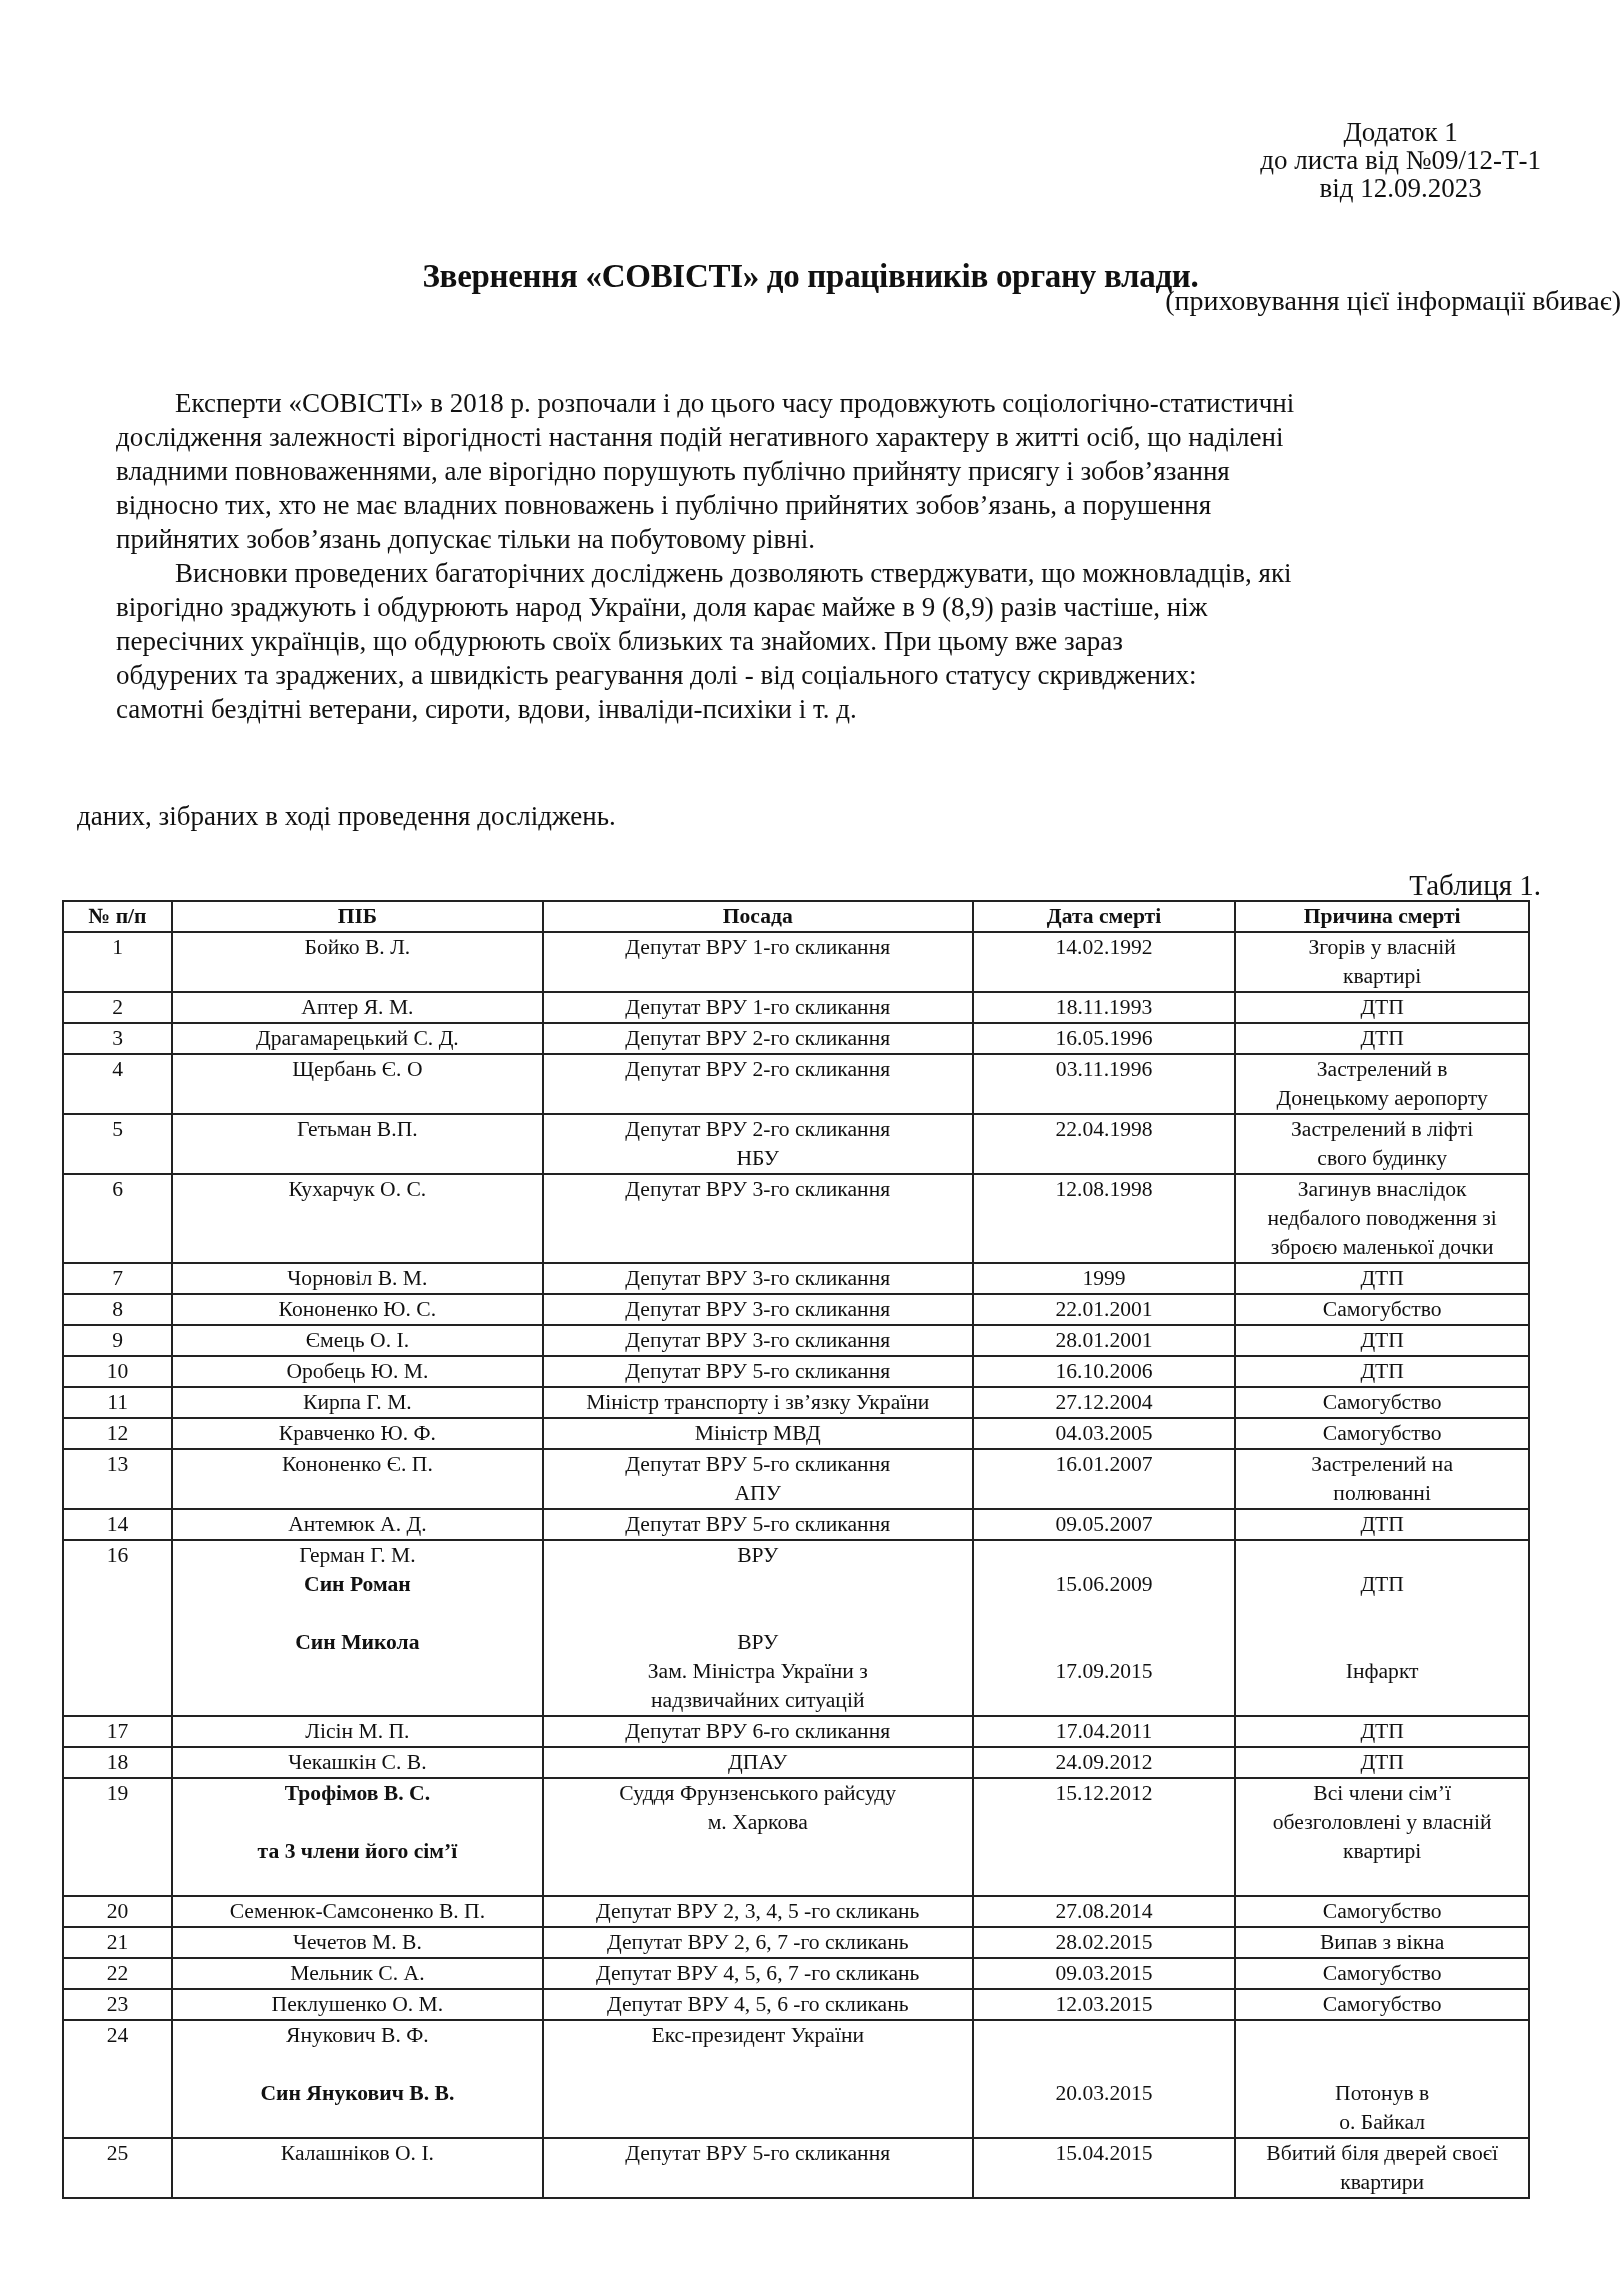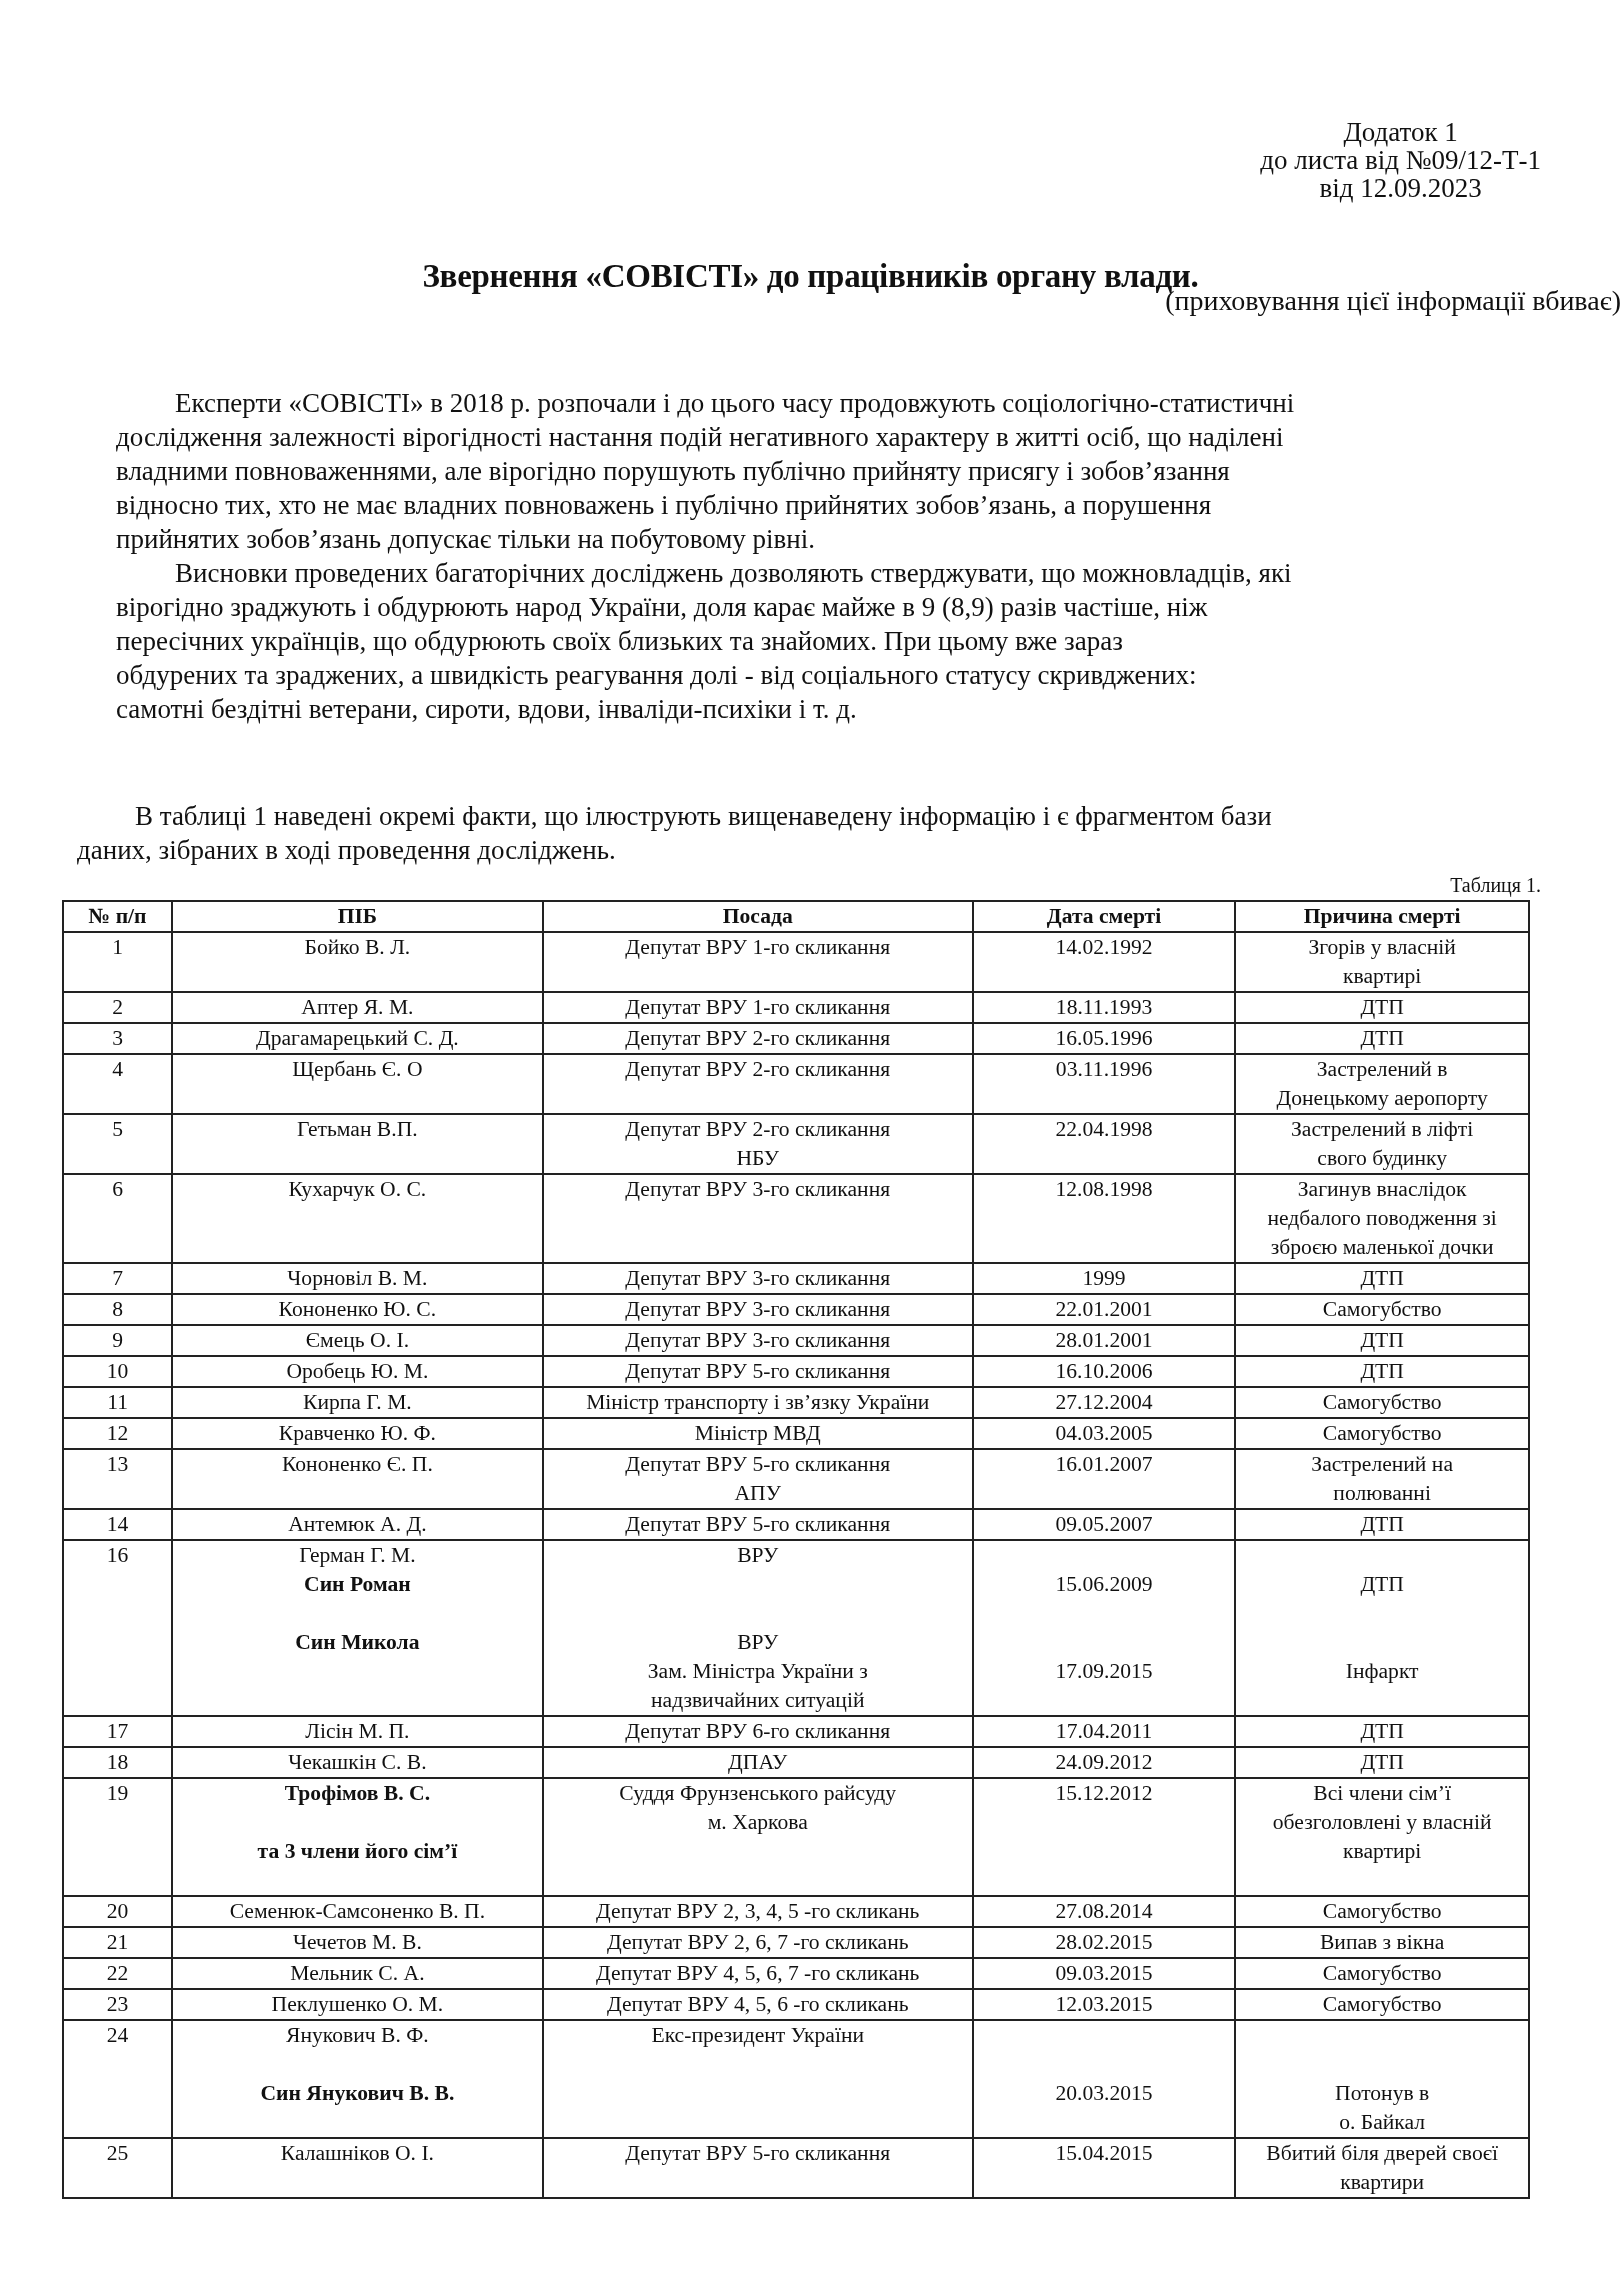--- a/index.html
+++ b/index.html
@@ -23,21 +23,21 @@
   .body-text {
     position: absolute; left: 116px; width: 1416px; font-size: 27px; line-height: 34px;
   }
   .body-text .line { white-space: nowrap; display: block; }
   .p1 { top: 386px; }
   .p2 { top: 556px; }
   .p3 { top: 799px; left: 77px; width: 1460px; }
   .indent { padding-left: 59px; }
   .indent-small { padding-left: 58px; }
   .table-caption {
-    position: absolute; right: 80px; top: 872px; font-size: 20px; line-height: 27.4px;
+    position: absolute; right: 80px; top: 872px; font-size: 29px; line-height: 27.4px;
   }
   table.main {
     position: absolute; left: 62px; top: 900px; width: 1468px;
     border-collapse: collapse; font-size: 21.6px; line-height: 29px;
   }
   table.main th, table.main td {
     border: 2px solid #222; padding: 0 3.9px; text-align: center; vertical-align: top;
   }
   table.main th { font-weight: bold; height: 29px; margin-left: 37px; }
   .c1 { width: 101px; }
@@ -70,21 +70,20 @@
 
 <div class="body-text p2">
   <span class="line indent">Висновки проведених багаторічних досліджень дозволяють стверджувати, що можновладців, які</span>
   <span class="line">вірогідно зраджують і обдурюють народ України, доля карає майже  в 9 (8,9) разів частіше, ніж</span>
   <span class="line">пересічних українців, що обдурюють своїх близьких та знайомих. При цьому вже зараз</span>
   <span class="line">обдурених та зраджених,  а швидкість реагування долі -  від соціального статусу скривджених:</span>
   <span class="line">самотні бездітні ветерани, сироти, вдови, інваліди-психіки і т. д.</span>
 </div>
 
 <div class="body-text p3">
-  <span class="line indent-small">В таблиці 1 наведені окремі факти, що ілюструють вищенаведену інформацію і є фрагментом бази</span>
   <span class="line">даних, зібраних в ході проведення досліджень.</span>
 </div>
 
 <div class="table-caption">Таблиця 1.</div>
 
 <table class="main">
   <thead>
     <tr>
       <th class="c1">№ п/п</th>
       <th class="c2">ПІБ</th>

